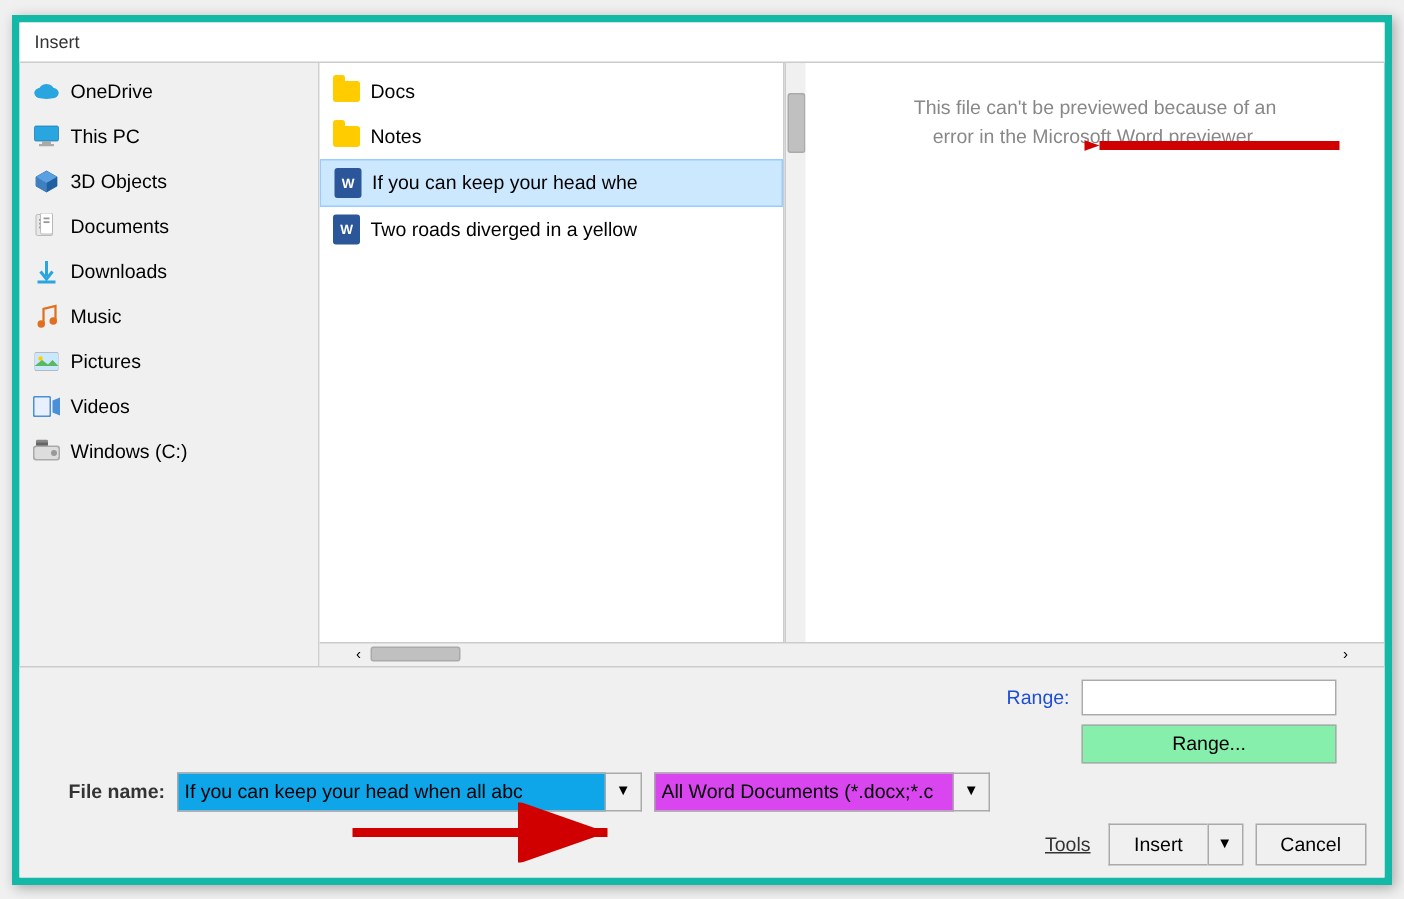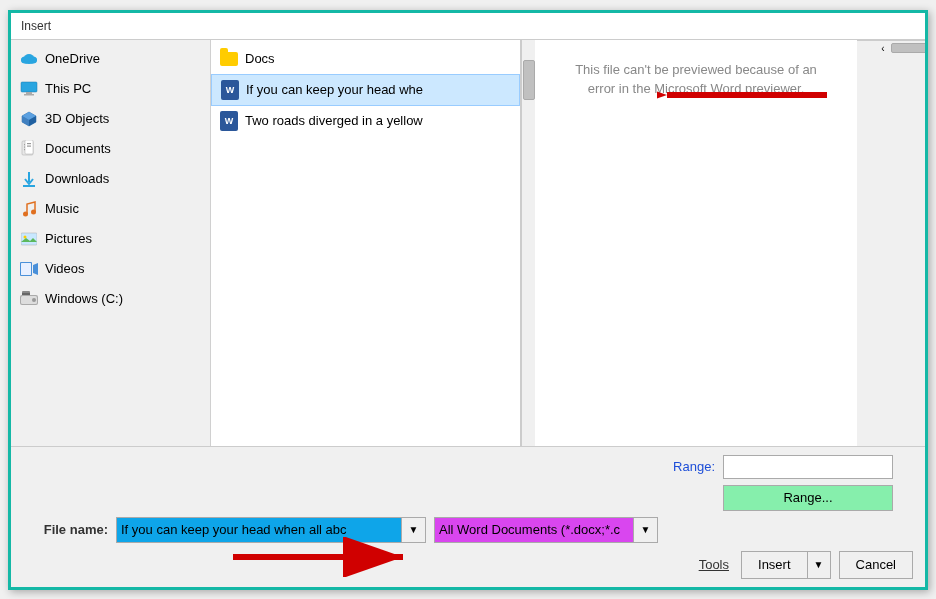--- a/index.html
+++ b/index.html
@@ -11,21 +11,21 @@
       height: 599px;
       overflow: hidden;
       display: flex;
       align-items: center;
       justify-content: center;
     }
     .dialog {
       width: 920px;
       height: 580px;
       background: #f0f0f0;
-      border: 3px solid #14b8a6;
+      border: 5px solid #14b8a6;
       box-shadow: 2px 2px 8px rgba(0,0,0,0.3);
       display: flex;
       flex-direction: column;
     }
     .dialog-titlebar {
       background: #ffffff;
       padding: 6px 10px;
       font-size: 12px;
       color: #333;
       border-bottom: 1px solid #ccc;
@@ -318,20 +318,21 @@
       background: #c0c0c0;
       border: 1px solid #aaa;
       border-radius: 2px;
       position: absolute;
       left: 0;
     }
     
     .file-list-container {
       display: flex;
       flex: 1;
+      flex-direction: column;
       overflow: hidden;
       position: relative;
     }
     .file-list-row {
       display: flex;
       flex: 1;
       overflow: hidden;
     }
   </style>
 </head>
@@ -462,20 +463,26 @@
 
           <div class="file-list-panel">
 
             <div class="file-list-item">
               <div class="file-icon">
                 <div class="folder-icon-shape"></div>
               </div>
               <span>Docs</span>
             </div>
 
+            <div class="file-list-item">
+              <div class="file-icon">
+                <div class="folder-icon-shape"></div>
+              </div>
+              <span>Notes</span>
+            </div>
 
             <div class="file-list-item selected">
               <div class="file-icon">
                 <div class="word-icon">W</div>
               </div>
               <span>If you can keep your head whe</span>
             </div>
 
             <div class="file-list-item">
               <div class="file-icon">

